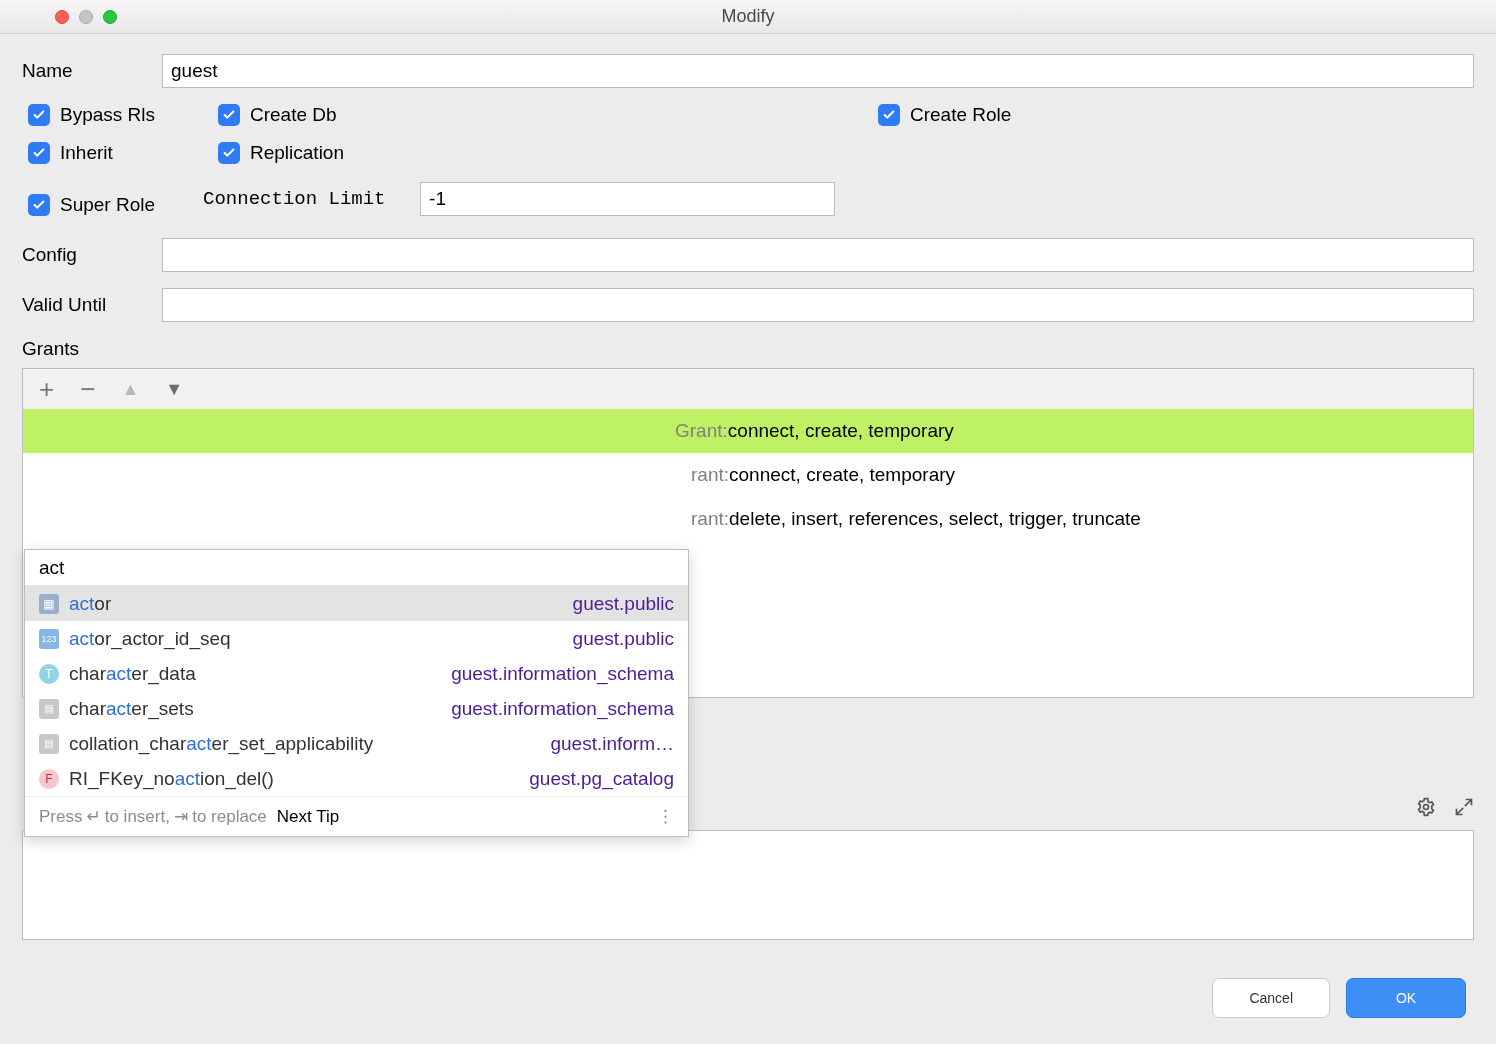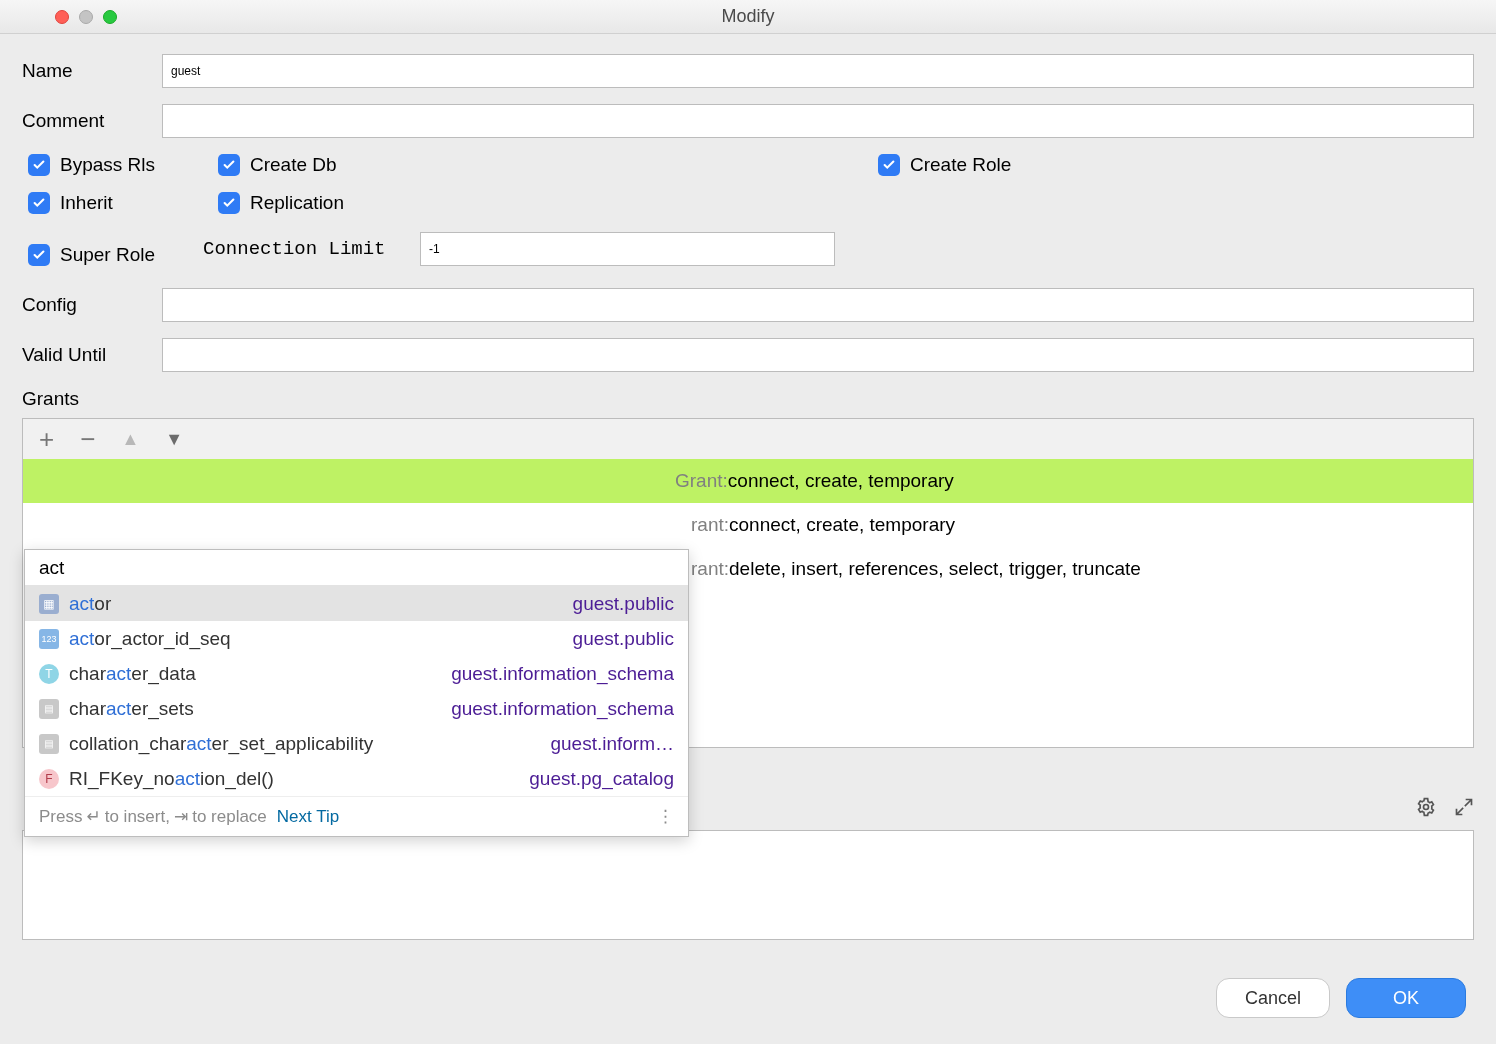--- a/index.html
+++ b/index.html
@@ -39,21 +39,21 @@
     .content { padding: 20px 22px 0 22px; }
     .row { display: flex; align-items: center; margin-bottom: 16px; }
     .lbl { width: 140px; color: #000000; }
     .lbl-wide { width: 195px; font-family: Liberation Mono, monospace; }
     .txt {
       flex: 1;
       height: 34px;
       border: 1px solid #bcbcbc;
       background: #fff;
       padding: 4px 8px;
-      font-size: 12px;
+      font-size: 19px;
     }
     .txt-small { width: 415px; flex: none; }
     .checks {
       display: grid;
       grid-template-columns: 190px 660px 1fr;
       row-gap: 16px;
       margin: 8px 0 18px 6px;
     }
     .chk {
       display: flex; align-items: center; gap: 10px; cursor: pointer;
@@ -112,40 +112,40 @@
     .ic-f { background: #f7c6cb; color: #b13a4a; border-radius: 50%; }
     .ac-name { color: #333; }
     .ac-name .pre { color: #333; }
     .ac-name .match { color: #2f6fd6; }
     .ac-loc { margin-left: auto; color: #4c1d95; white-space: nowrap; overflow: hidden; text-overflow: ellipsis; max-width: 260px; }
     .ac-foot {
       height: 40px; display: flex; align-items: center; padding: 0 14px;
       color: #8c8c8c; font-size: 17px; gap: 4px;
       border-top: 1px solid #eee;
     }
-    .ac-foot .link { color: #0369a1; margin-left: 6px; cursor: pointer; }
+    .ac-foot .link { color: #000000; margin-left: 6px; cursor: pointer; }
     .ac-foot .dots { margin-left: auto; color: #8c8c8c; }
     
     .preview-bar {
       position: absolute; left: 22px; right: 22px; top: 790px;
       height: 38px; display: flex; align-items: center; justify-content: flex-end;
       gap: 18px; color: #555;
     }
     .preview-bar svg { width: 20px; height: 20px; }
     .preview-area {
       position: absolute; left: 22px; right: 22px; top: 830px; height: 110px;
       border: 1px solid #bcbcbc; background: #fff;
     }
     
     .footer {
       position: absolute; right: 30px; bottom: 26px;
       display: flex; gap: 16px;
     }
     .btn {
-      height: 40px; padding: 0 28px; border-radius: 13px; font-size: 18px;
+      height: 40px; padding: 0 36px; border-radius: 7px; font-size: 14px;
       display: inline-flex; align-items: center; justify-content: center; cursor: pointer;
     }
     .btn-default { background: #fff; border: 1px solid #c9c9c9; color: #333; }
     .btn-primary { background: #3e8ef7; border: 1px solid #2b7be0; color: #fff; min-width: 120px; }
   </style>
 </head>
 <body>
 
 <div class="titlebar">
   <div class="traffic-lights">
@@ -156,24 +156,20 @@
   <div class="titlebar-title">Modify</div>
 </div>
 
 <div class="content">
 
   <div class="row">
     <div class="lbl">Name</div>
     <input class="txt" value="guest" style="">
   </div>
 
-  <div class="row">
-    <div class="lbl">Comment</div>
-    <input class="txt" value="" style="">
-  </div>
 
   <div class="checks">
     <label class="chk">
       <span class="box">
           <svg viewBox="0 0 16 16">
             <path d="M3 8l3 3 7-7" stroke="#fff" stroke-width="2.4" fill="none" stroke-linecap="round"></path>
           </svg>
         </span>
       <span>Bypass Rls</span>
     </label>

